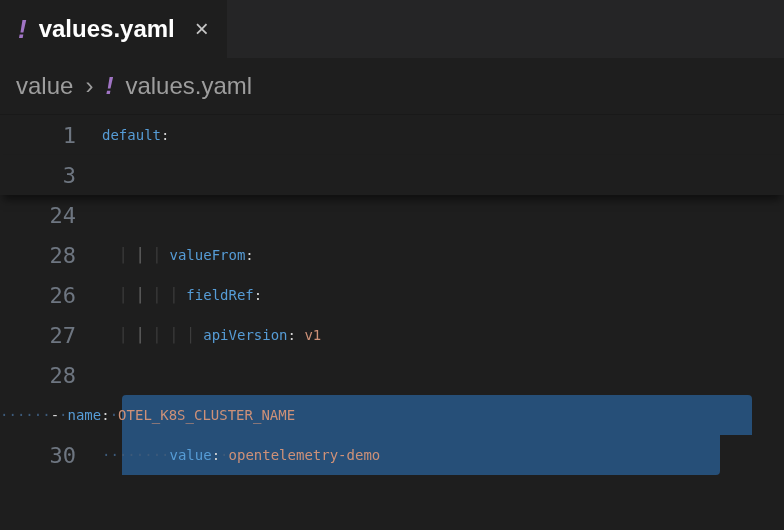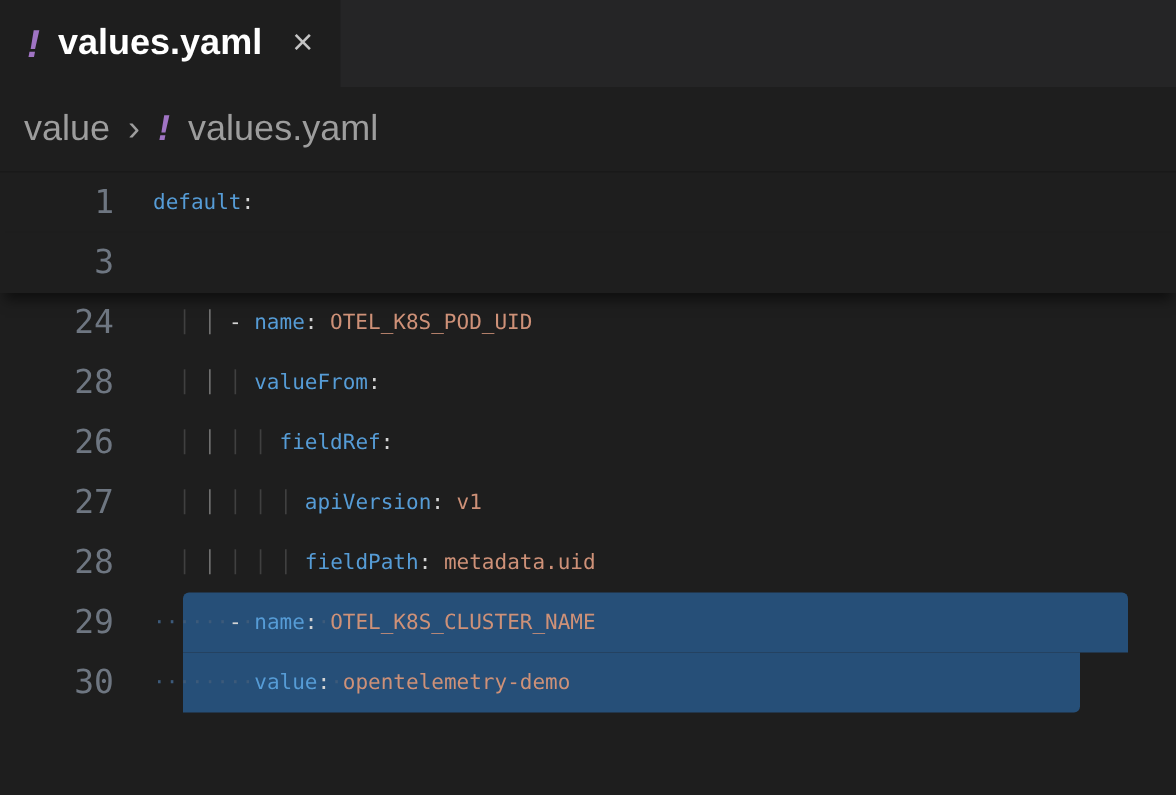--- a/index.html
+++ b/index.html
@@ -141,41 +141,38 @@
 <div class="editor" id="editor">
     <div class="line">
       <div class="gutter">1</div>
       <div class="code"><span class="key">default</span><span class="punct">:</span></div>
     </div>
     <div class="line sticky-shadow">
       <div class="gutter">3</div>
     </div>
     <div class="line">
       <div class="gutter">24</div>
-      <div class="code">  <span class="guide">│</span> <span class="guide guide-active">│</span> <span class="dash">- </span><span class="key">name</span><span class="punct">: </span><span class="str">OTEL_K8S_POD_UID</span></div>
     </div>
     <div class="line">
       <div class="gutter">28</div>
       <div class="code">  <span class="guide">│</span> <span class="guide guide-active">│</span> <span class="guide">│</span> <span class="key">valueFrom</span><span class="punct">:</span></div>
     </div>
     <div class="line">
       <div class="gutter">26</div>
       <div class="code">  <span class="guide">│</span> <span class="guide guide-active">│</span> <span class="guide">│</span> <span class="guide">│</span> <span class="key">fieldRef</span><span class="punct">:</span></div>
     </div>
     <div class="line">
       <div class="gutter">27</div>
       <div class="code">  <span class="guide">│</span> <span class="guide guide-active">│</span> <span class="guide">│</span> <span class="guide">│</span> <span class="guide">│</span> <span class="key">apiVersion</span><span class="punct">: </span><span class="str">v1</span></div>
     </div>
     <div class="line">
       <div class="gutter">28</div>
-      <div class="code">  <span class="guide">│</span> <span class="guide guide-active">│</span> <span class="guide">│</span> <span class="guide">│</span> <span class="guide">│</span> <span class="key">fieldPath</span><span class="punct">: </span><span class="str">metadata.uid</span></div>
     </div>
     <div class="line">
       <div class="highlight-bg" style="width: 630px; border-radius: 4px 4px 0px 0px;"></div>
-      <div class="gutter">29</div>
       <div class="code"><span class="ws-dot">·</span><span class="ws-dot">·</span><span class="ws-dot">·</span><span class="ws-dot">·</span><span class="ws-dot">·</span><span class="ws-dot">·</span><span class="dash">-<span class="ws-dot">·</span></span><span class="key">name</span><span class="punct">:<span class="ws-dot">·</span></span><span class="str">OTEL_K8S_CLUSTER_NAME</span></div>
     </div>
     <div class="line">
       <div class="highlight-bg" style="width: 598px; border-radius: 0px 0px 4px;"></div>
       <div class="gutter">30</div>
       <div class="code"><span class="ws-dot">·</span><span class="ws-dot">·</span><span class="ws-dot">·</span><span class="ws-dot">·</span><span class="ws-dot">·</span><span class="ws-dot">·</span><span class="ws-dot">·</span><span class="ws-dot">·</span><span class="key">value</span><span class="punct">:<span class="ws-dot">·</span></span><span class="str">opentelemetry-demo</span></div>
     </div>
   </div>
 
 </body></html>

